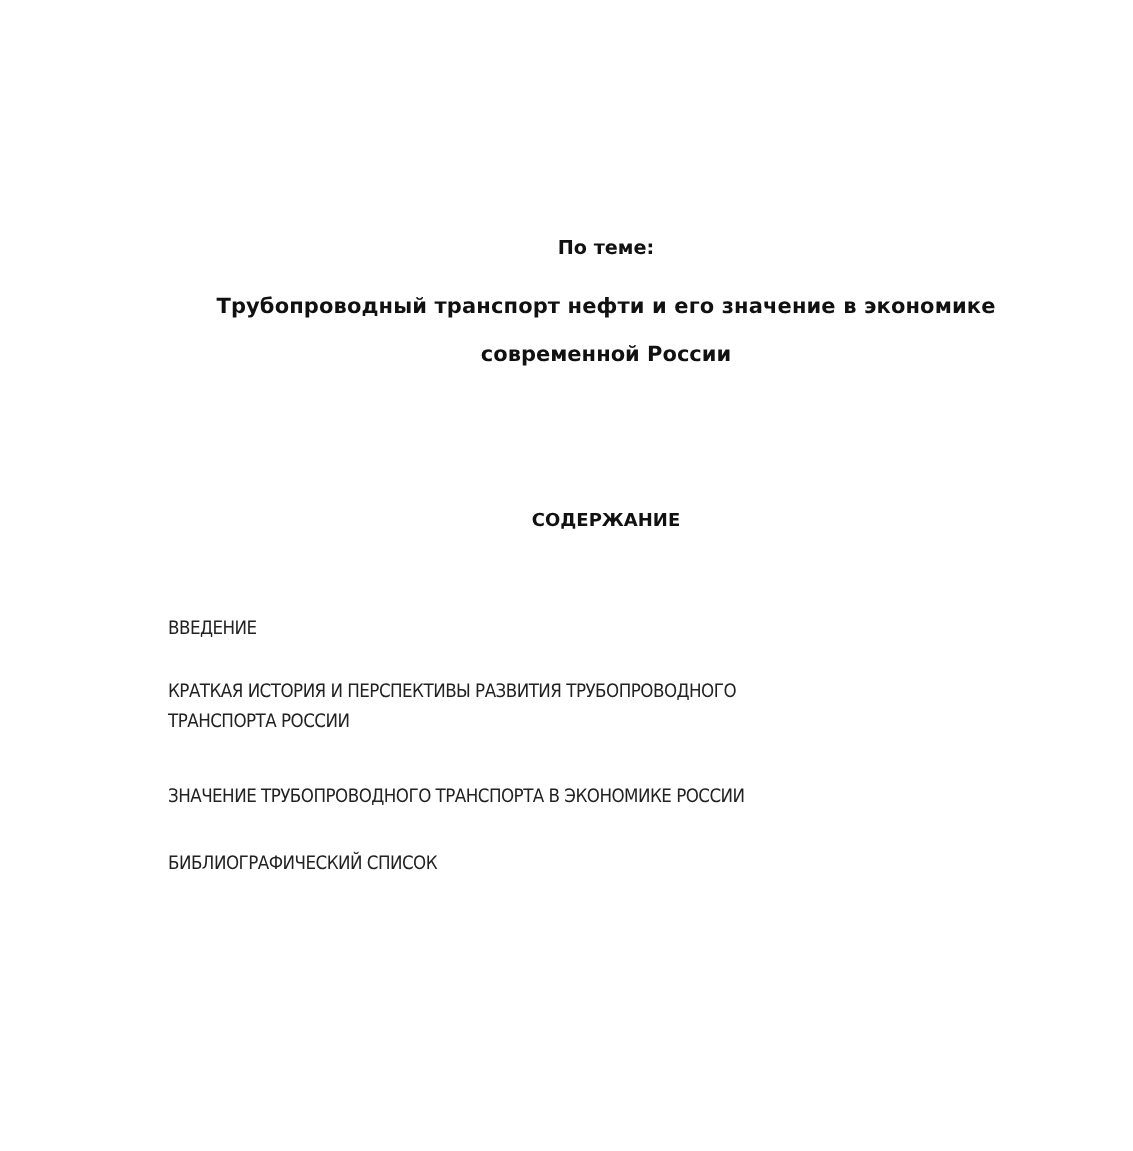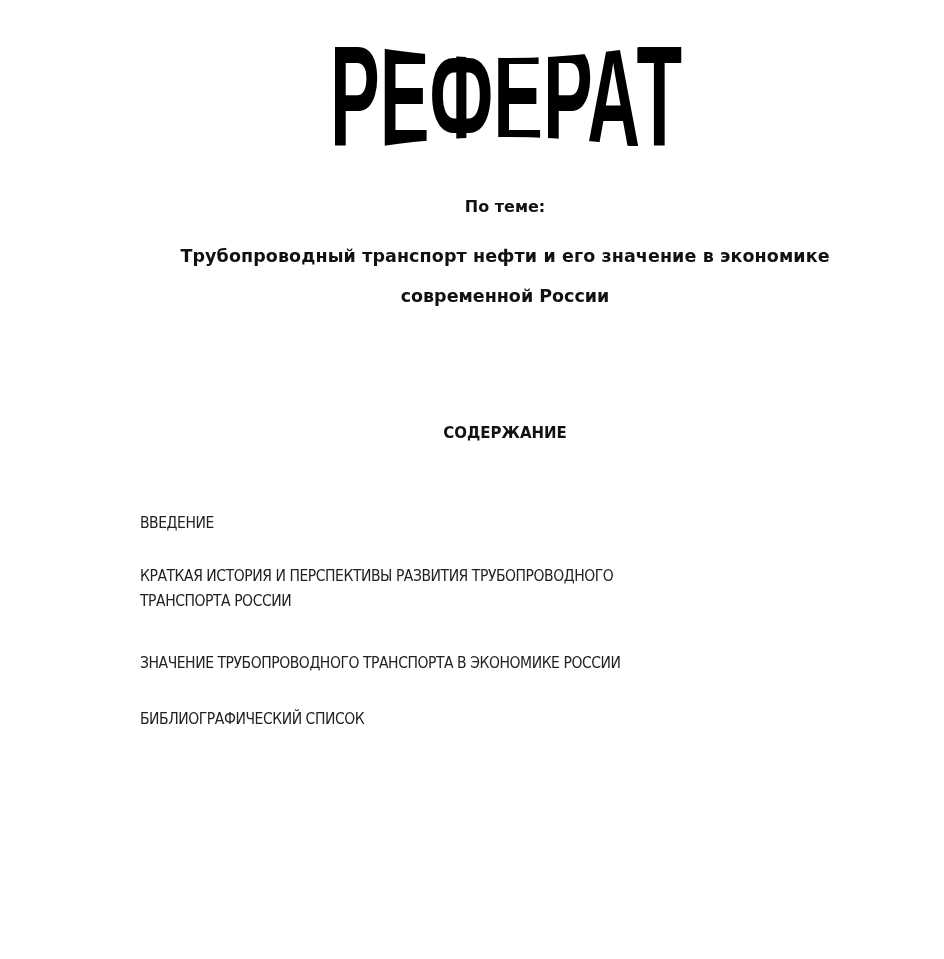--- a/index.html
+++ b/index.html
@@ -68,32 +68,20 @@
     .toc-0 { top: 511px; }
     .toc-1 { top: 564px; }
     .toc-2 { top: 651px; }
     .toc-3 { top: 707px; }
   </style>
 </head>
 <body>
 
 <div class="page">
 
-  <div class="wordart">
-    <svg viewBox="0 0 360 118" xmlns="http://www.w3.org/2000/svg" preserveAspectRatio="none">
-      <defs>
-        <clipPath id="warp">
-          <path d="M0,0 Q180,40 360,0 L360,118 Q180,80 0,118 Z"></path>
-        </clipPath>
-      </defs>
-      <g clip-path="url(#warp)">
-        <text x="180" y="108" text-anchor="middle" font-family="Liberation Sans, sans-serif" font-weight="bold" font-size="142" textLength="352" lengthAdjust="spacingAndGlyphs" fill="#000000">РЕФЕРАТ</text>
-      </g>
-    </svg>
-  </div>
 
   <div class="centered topic-label">По теме:</div>
   <div class="centered topic-line1">Трубопроводный транспорт нефти и его значение в экономике</div>
   <div class="centered topic-line2">современной России</div>
 
   <div class="centered toc-heading">СОДЕРЖАНИЕ</div>
 
   <div class="toc-item toc-0">
     <div>ВВЕДЕНИЕ</div>
   </div>

